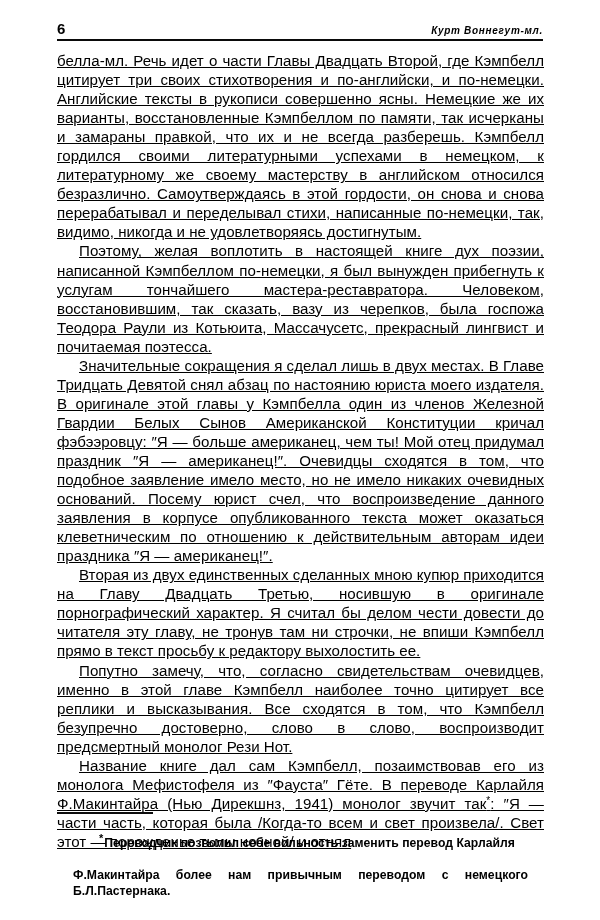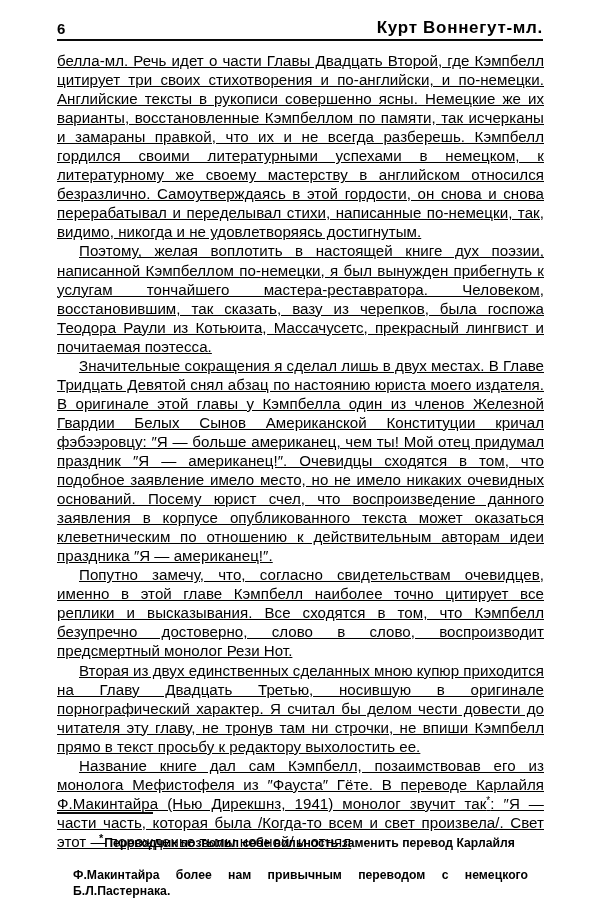--- a/index.html
+++ b/index.html
@@ -41,22 +41,23 @@
     justify-content: space-between;
     height: 22px;
   }
   .folio {
     font-size: 15px;
     font-weight: bold;
     line-height: 1;
     letter-spacing: 0px;
   }
   .running-head {
-    font-size: 17px;
+    font-size: 10px;
     font-weight: bold;
+    font-style: italic;
     line-height: 1;
     letter-spacing: 0.7px;
     white-space: nowrap;
   }
   .header-rule {
     position: absolute;
     left: 0;
     top: 25px;
     width: 486px;
     height: 2px;
@@ -134,22 +135,22 @@
       <span class="folio">6</span>
       <span class="running-head">Курт Воннегут-мл.</span>
     </div>
     <div class="header-rule"></div>
   </div>
 
   <div class="body-text">
     <p class="para first">белла-мл. Речь идет о части Главы Двадцать Второй, где Кэмпбелл цитирует три своих стихотворения и по-английски, и по-немецки. Английские тексты в рукописи совершенно ясны. Немецкие же их варианты, восстановленные Кэмпбеллом по памяти, так исчерканы и замараны правкой, что их и не всегда разберешь. Кэмпбелл гордился своими литературными успехами в немецком, к литературному же своему мастерству в английском относился безразлично. Самоутверждаясь в этой гордости, он снова и снова перерабатывал и переделывал стихи, написанные по-немецки, так, видимо, никогда и не удовлетворяясь достигнутым.</p>
     <p class="para">Поэтому, желая воплотить в настоящей книге дух поэзии, написанной Кэмпбеллом по-немецки, я был вынужден прибегнуть к услугам тончайшего мастера-реставратора. Человеком, восстановившим, так сказать, вазу из черепков, была госпожа Теодора Раули из Котьюита, Массачусетс, прекрасный лингвист и почитаемая поэтесса.</p>
     <p class="para">Значительные сокращения я сделал лишь в двух местах. В Главе Тридцать Девятой снял абзац по настоянию юриста моего издателя. В оригинале этой главы у Кэмпбелла один из членов Железной Гвардии Белых Сынов Американской Конституции кричал фэбээровцу: ″Я — больше американец, чем ты! Мой отец придумал праздник ″Я — американец!″. Очевидцы сходятся в том, что подобное заявление имело место, но не имело никаких очевидных оснований. Посему юрист счел, что воспроизведение данного заявления в корпусе опубликованного текста может оказаться клеветническим по отношению к действительным авторам идеи праздника ″Я — американец!″.</p>
+    <p class="para">Вторая из двух единственных сделанных мною купюр приходится на Главу Двадцать Третью, носившую в оригинале порнографический характер. Я считал бы делом чести довести до читателя эту главу, не тронув там ни строчки, не впиши Кэмпбелл прямо в текст просьбу к редактору выхолостить ее.</p>
     <p class="para">Попутно замечу, что, согласно свидетельствам очевидцев, именно в этой главе Кэмпбелл наиболее точно цитирует все реплики и высказывания. Все сходятся в том, что Кэмпбелл безупречно достоверно, слово в слово, воспроизводит предсмертный монолог Рези Нот.</p>
-    <p class="para">Вторая из двух единственных сделанных мною купюр приходится на Главу Двадцать Третью, носившую в оригинале порнографический характер. Я считал бы делом чести довести до читателя эту главу, не тронув там ни строчки, не впиши Кэмпбелл прямо в текст просьбу к редактору выхолостить ее.</p>
     <p class="para">Название книге дал сам Кэмпбелл, позаимствовав его из монолога Мефистофеля из ″Фауста″ Гёте. В переводе Карлайля Ф.Макинтайра (Нью Дирекшнз, 1941) монолог звучит так<sup class="note-ref">*</sup>: ″Я — части часть, которая была /Когда-то всем и свет произвела/. Свет этот — порожденье тьмы ночной/ и отнял</p>
   </div>
 
   <div class="footnote">
     <div class="footnote-rule"></div>
     <p class="footnote-text"><span class="fn-marker">*</span><span>Переводчик позволил себе вольность заменить перевод Карлайля</span></p>
     <p class="footnote-text fn-tail">Ф.Макинтайра более нам привычным переводом с немецкого Б.Л.Пастернака.</p>
   </div>
 
 </div>

